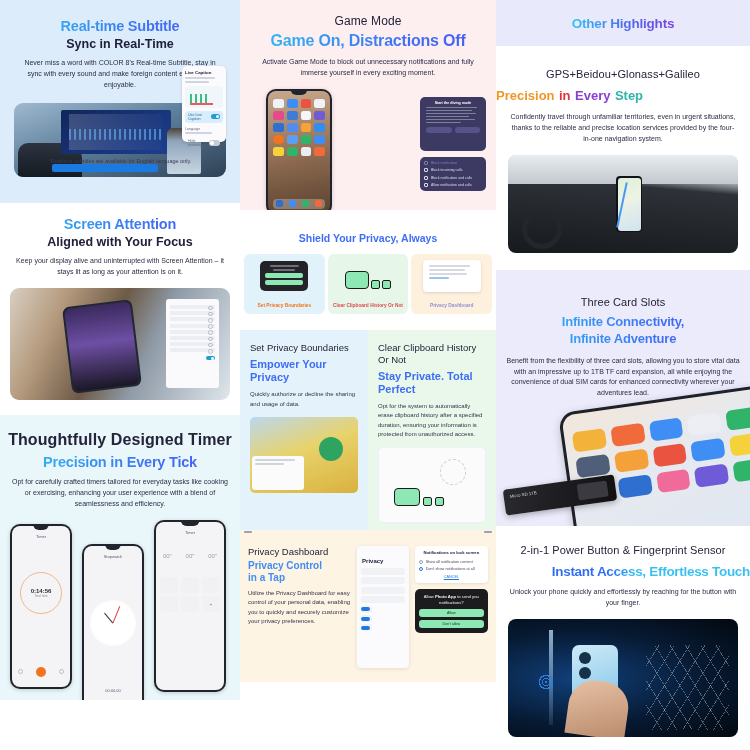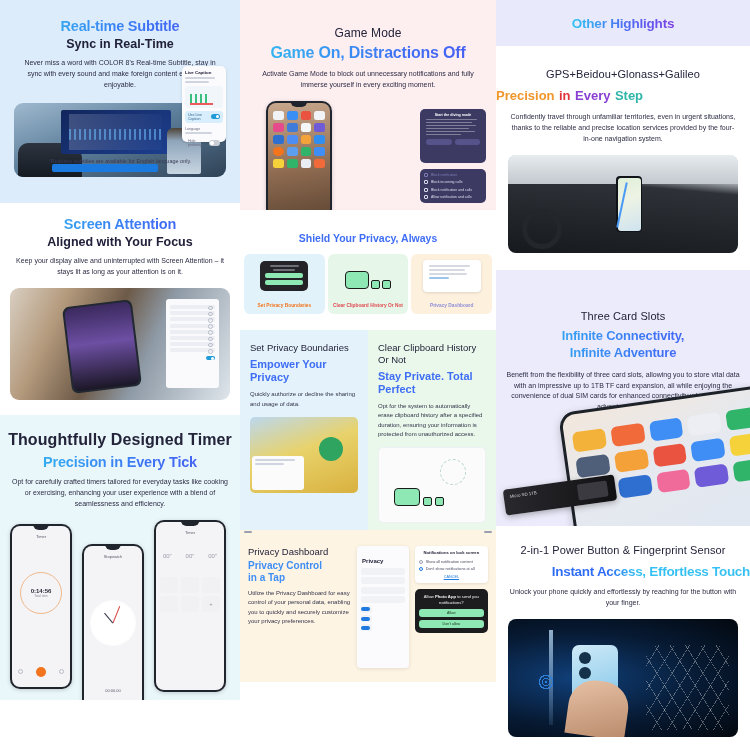--- a/index.html
+++ b/index.html
@@ -377,21 +377,21 @@
             </div>
           </div>
         </div>
       </div>
     </section>
   </div>
 
   <div class="col col-mid">
 
     <section class="panel" id="p-game">
-      <div style="padding-top:26px">
+      <div style="padding-top:14px">
         <div class="h-kicker" style="font-size:12px;font-weight:400">Game Mode</div>
         <div class="h-grad" style="font-size:16px;margin-top:4px">Game On, Distractions Off</div>
         <div class="body-txt" style="margin-top:7px">Activate Game Mode to block out unnecessary notifications and fully immerse yourself in every exciting moment.</div>
       </div>
 
       <div class="game-wrap">
         <div class="phone ph-game">
           <div class="notch"></div>
           <div class="scr">
             <div class="appgrid">
@@ -590,21 +590,21 @@
       <div class="photo ph-car">
         <div class="sky"></div>
         <div class="wheel"></div>
         <div class="navphone">
             <i></i>
           </div>
       </div>
     </section>
 
     <section class="panel" id="p-slots">
-      <div style="padding-top:40px">
+      <div style="padding-top:26px">
         <div class="h-kicker" style="font-size:11px;font-weight:400">Three Card Slots</div>
         <div class="h-grad" style="font-size:13px;margin-top:6px;line-height:1.3">
           <span>Infinite Connectivity,</span><br>
           <span>Infinite Adventure</span>
         </div>
         <div class="body-txt" style="margin-top:8px;padding:0 8px">Benefit from the flexibility of three card slots, allowing you to store vital data with an impressive up to 1TB TF card expansion, all while enjoying the convenience of dual SIM cards for enhanced connectivity wherever your adventures lead.</div>
       </div>
       <div class="slots-img">
         <div class="big-phone">
           <div class="scr2">

